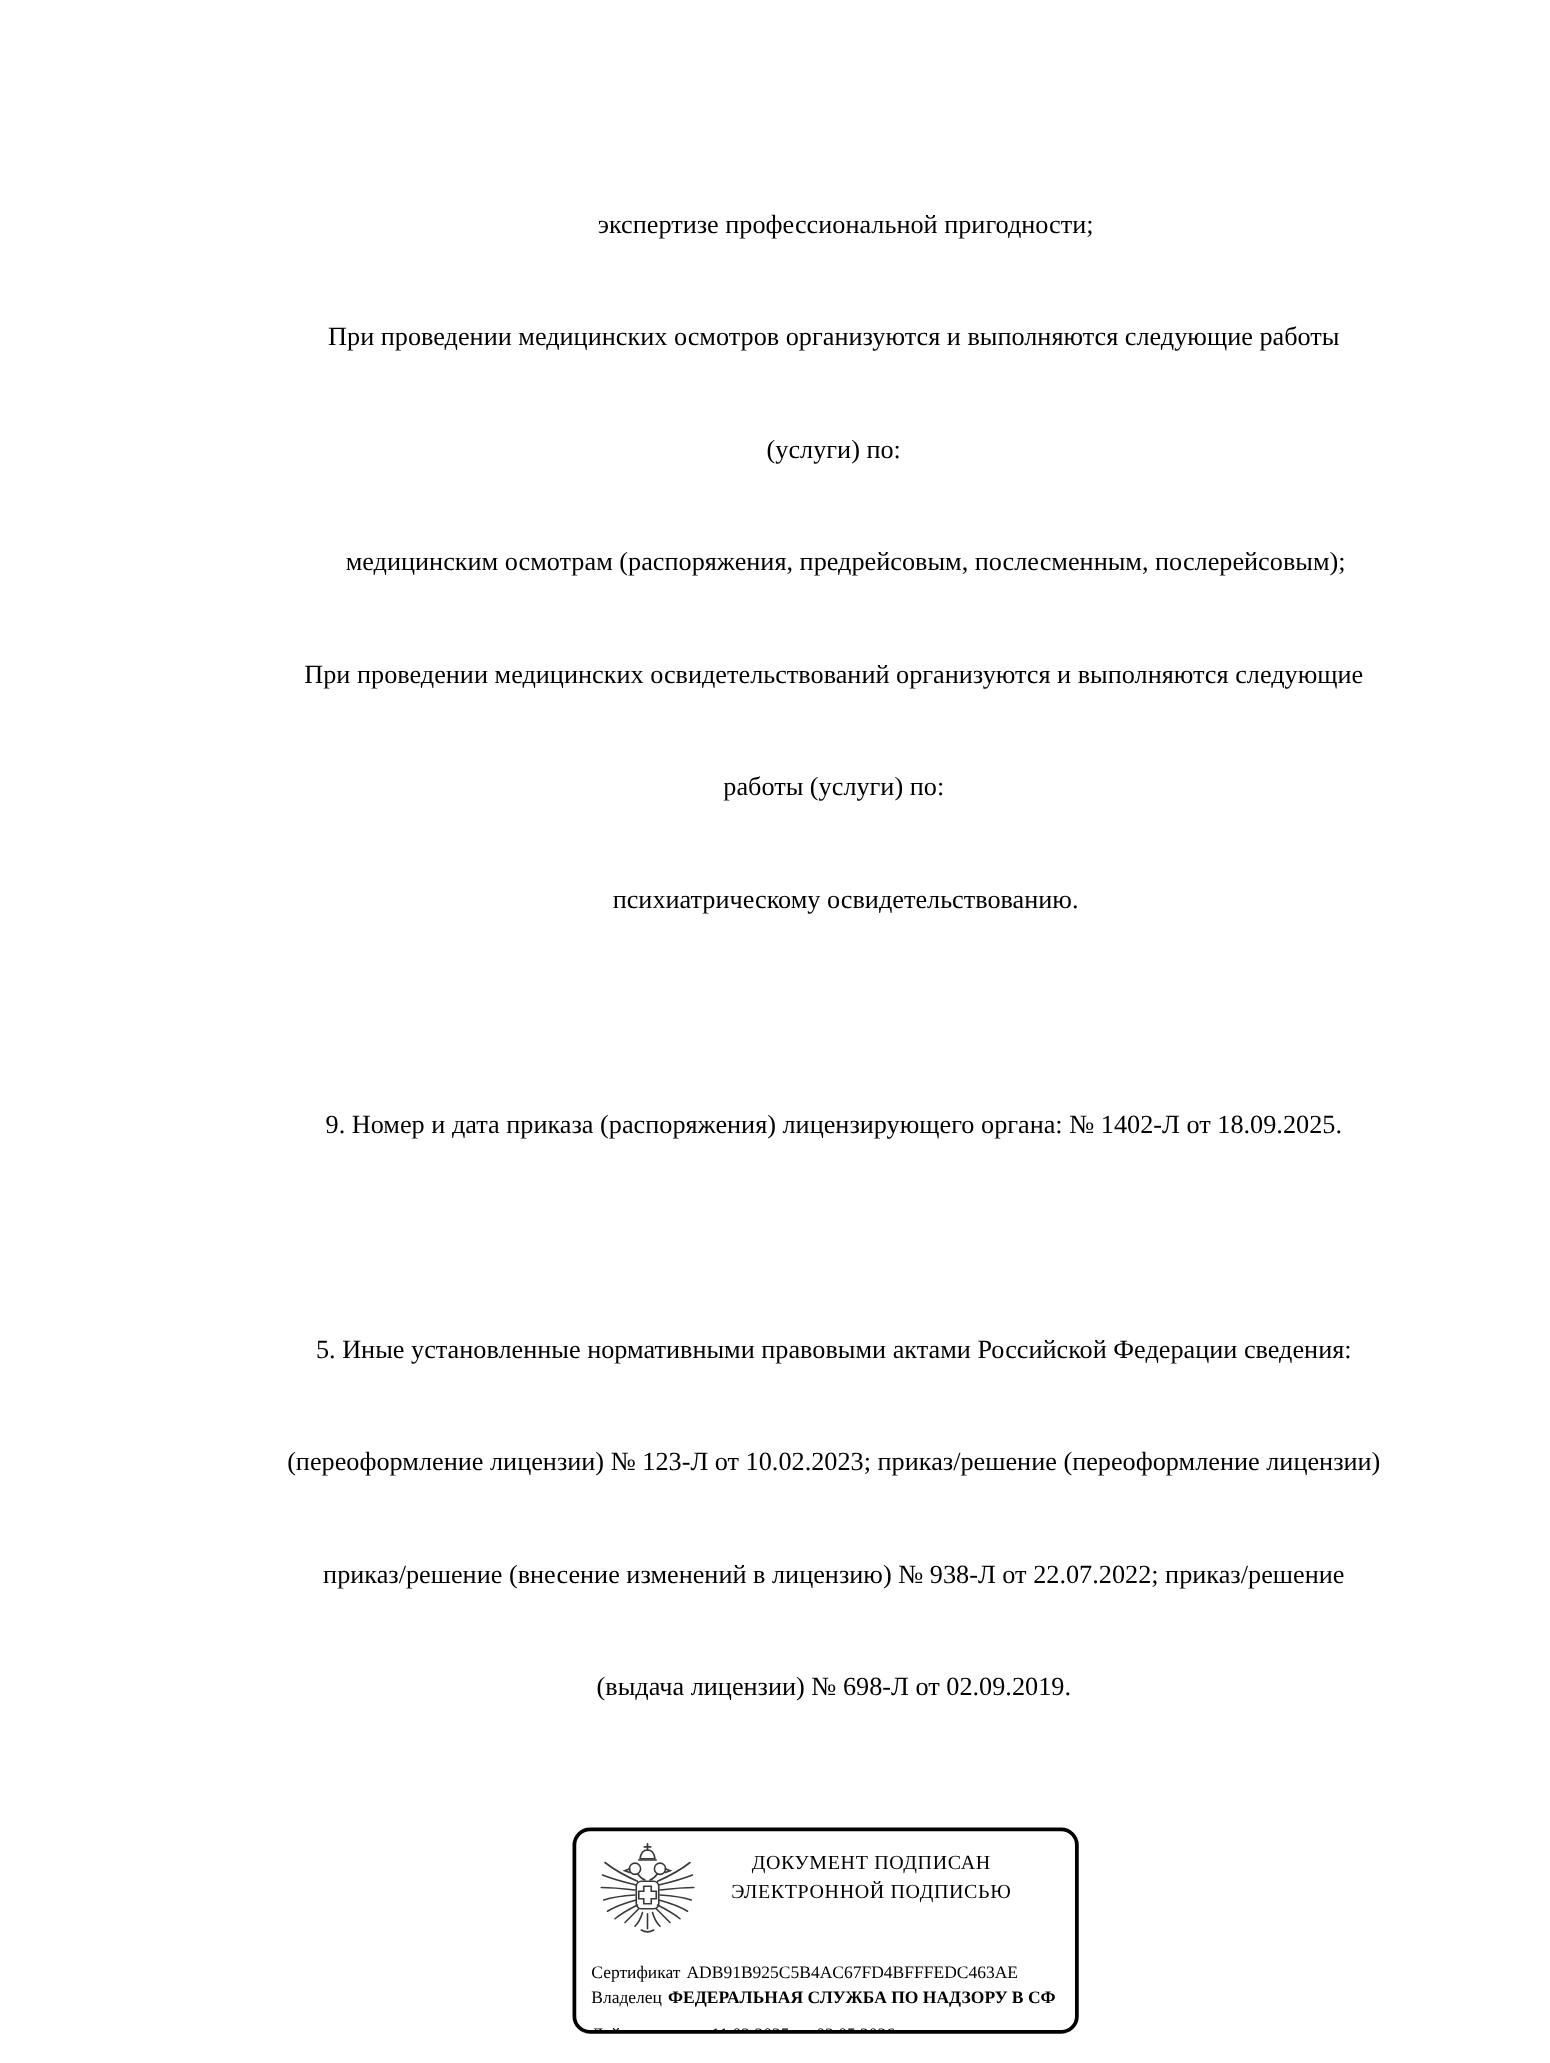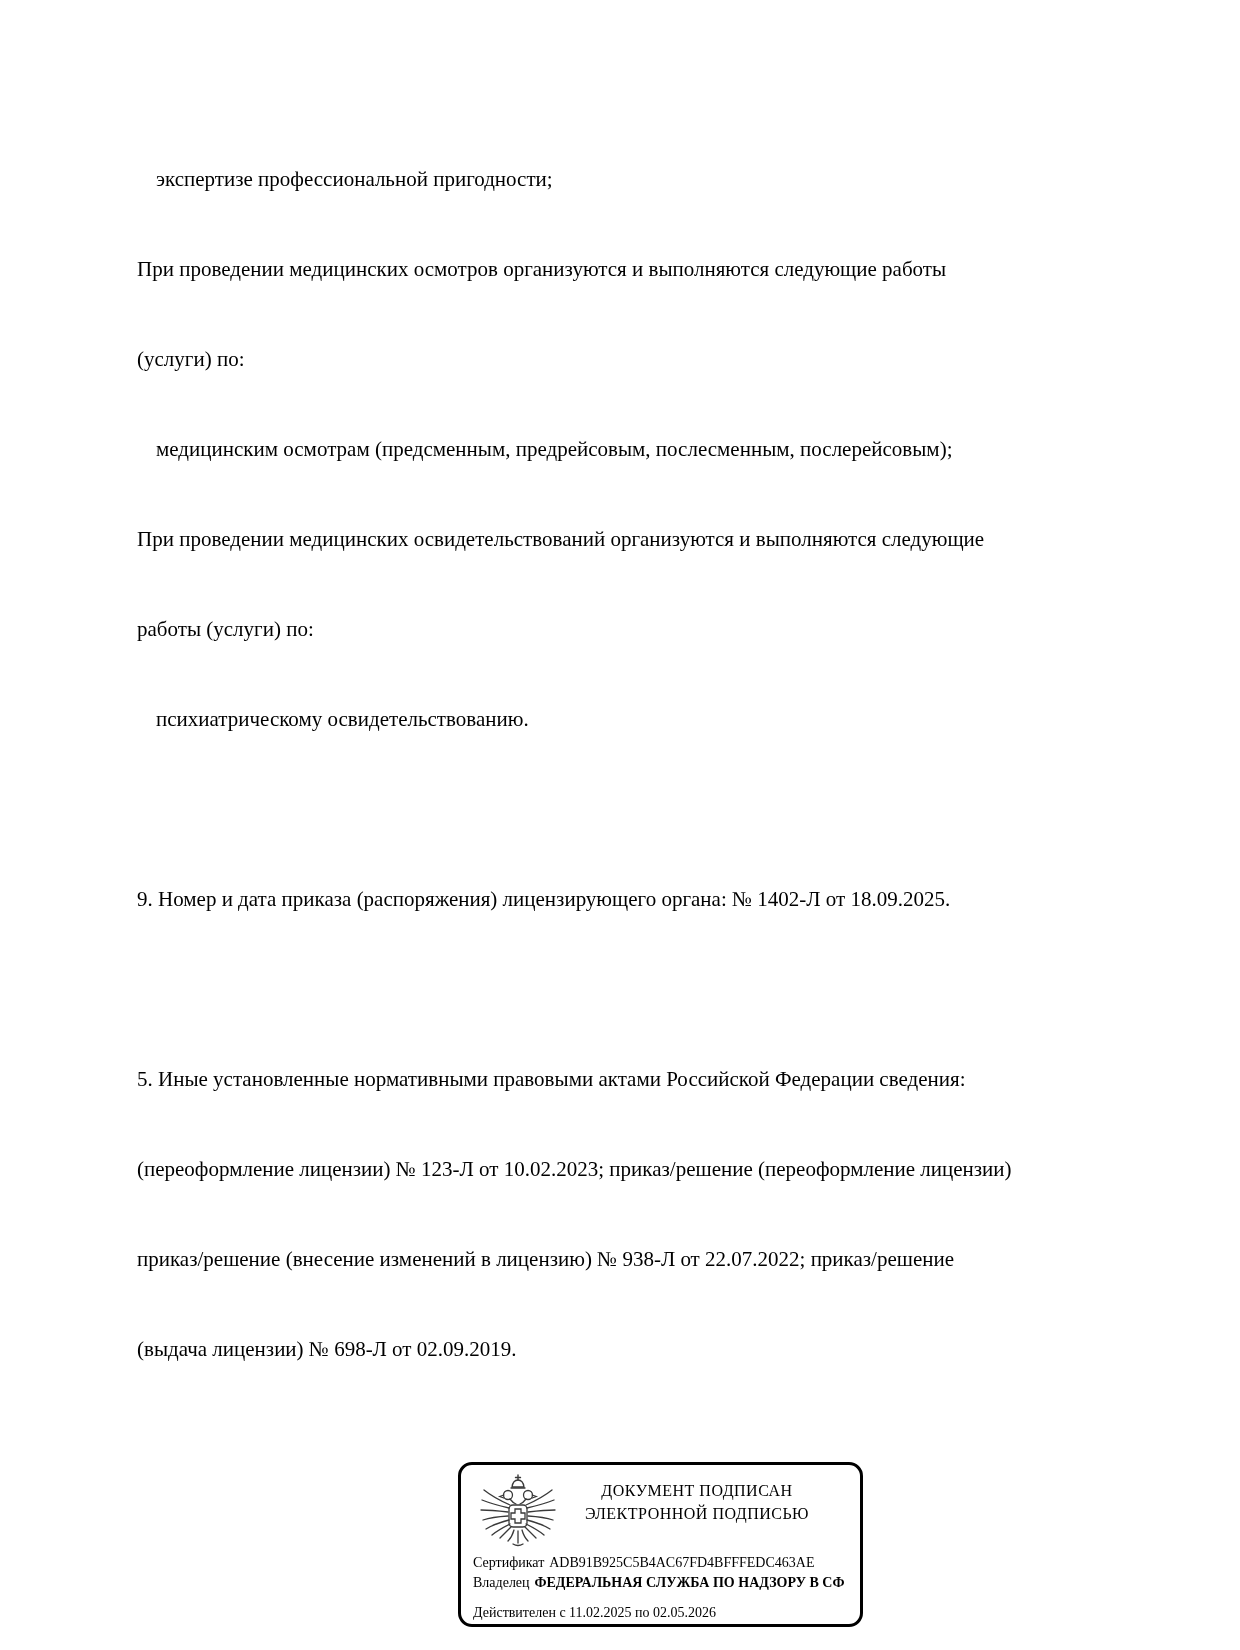--- a/index.html
+++ b/index.html
@@ -18,21 +18,21 @@
   
   .doc-text {
     position: absolute;
     left: 137px;
     top: 104px;
     width: 1060px;
     font-size: 21px;
     line-height: 30px;
     white-space: pre;
   }
-  .doc-line { min-height: 30px; }
+  .doc-line { min-height: 30px; text-align: center; }
   .doc-line.indent { padding-left: 19px; }
   .spacer { height: 30px; }
 
   
   .stamp {
     position: absolute;
     left: 458px;
     top: 1462px;
     width: 405px;
     height: 165px;
@@ -61,35 +61,36 @@
   }
   .stamp-line {
     position: absolute;
     left: 12px;
     right: 0;
     height: 22px;
     font-size: 14px;
     line-height: 22px;
     white-space: nowrap;
     overflow: hidden;
+    margin-top: 16px;
   }
   .stamp-line .label { margin-right: 0.35em; }
   .stamp-line.cert     { top: 87px;  }
   .stamp-line.owner    { top: 107px; }
   .stamp-line.validity { top: 137px; }
   .stamp-line.owner .value { font-weight: bold; }
 </style>
 </head>
 <body>
 
 <div class="doc-text">
   <div class="doc-line indent">экспертизе профессиональной пригодности;</div>
   <div class="doc-line">При проведении медицинских осмотров организуются и выполняются следующие работы</div>
   <div class="doc-line">(услуги) по:</div>
-  <div class="doc-line indent">медицинским осмотрам (предсменным, предрейсовым, послесменным, послерейсовым);</div>
+  <div class="doc-line indent">медицинским осмотрам (распоряжения, предрейсовым, послесменным, послерейсовым);</div>
   <div class="doc-line">При проведении медицинских освидетельствований организуются и выполняются следующие</div>
   <div class="doc-line">работы (услуги) по:</div>
   <div class="doc-line indent">психиатрическому освидетельствованию.</div>
   <div class="spacer"></div>
   <div class="doc-line">9. Номер и дата приказа (распоряжения) лицензирующего органа: № 1402-Л от 18.09.2025.</div>
   <div class="spacer"></div>
   <div class="doc-line">5. Иные установленные нормативными правовыми актами Российской Федерации сведения:</div>
   <div class="doc-line">(переоформление лицензии) № 123-Л от 10.02.2023; приказ/решение (переоформление лицензии)</div>
   <div class="doc-line">приказ/решение (внесение изменений в лицензию) № 938-Л от 22.07.2022; приказ/решение</div>
   <div class="doc-line">(выдача лицензии) № 698-Л от 02.09.2019.</div>

